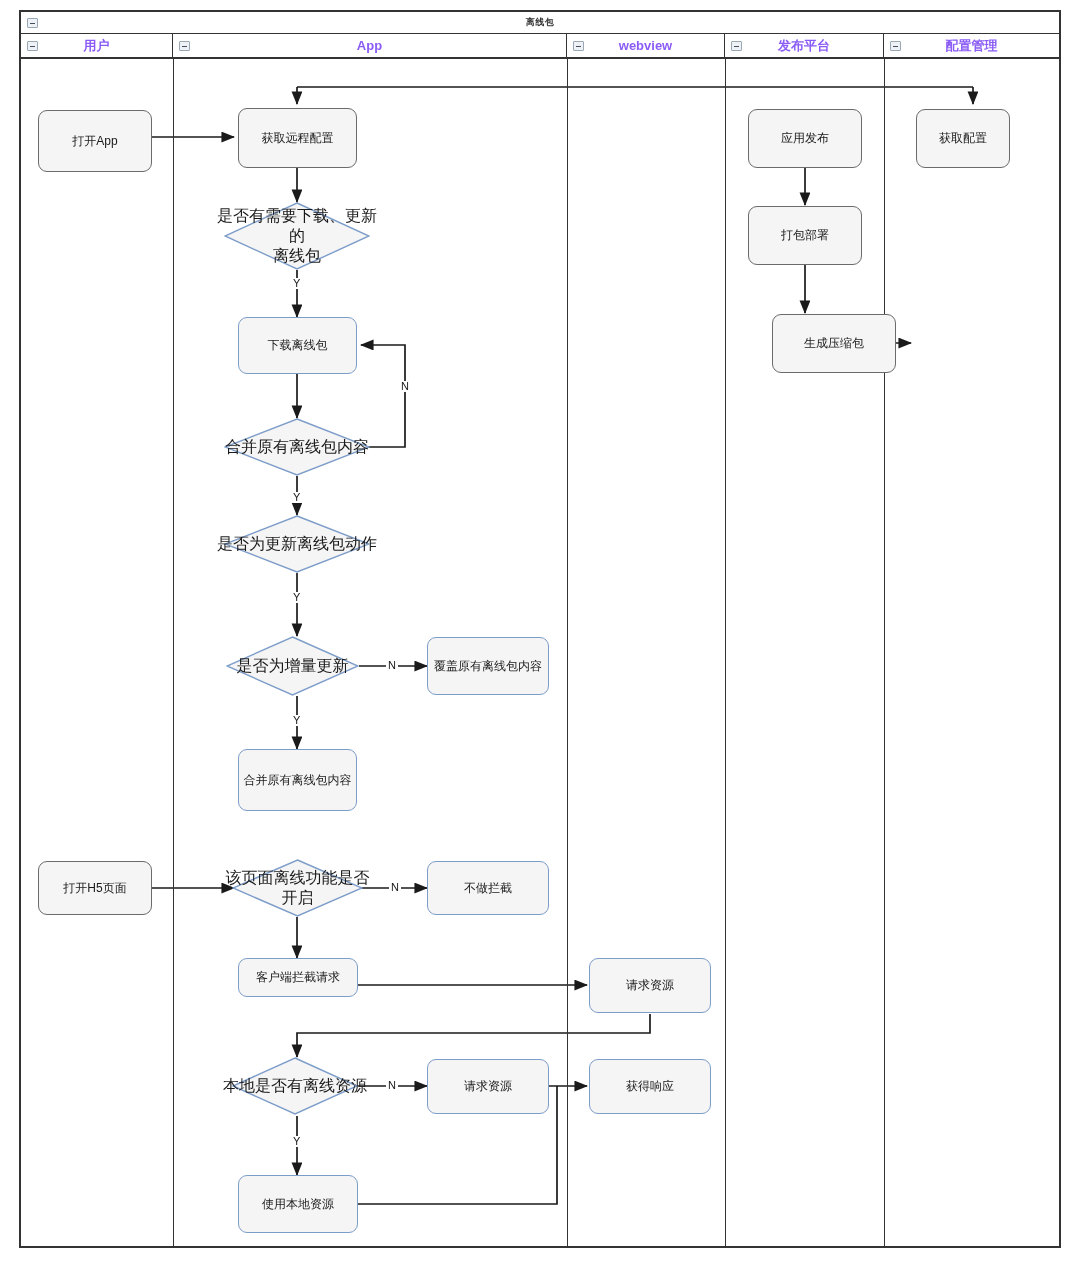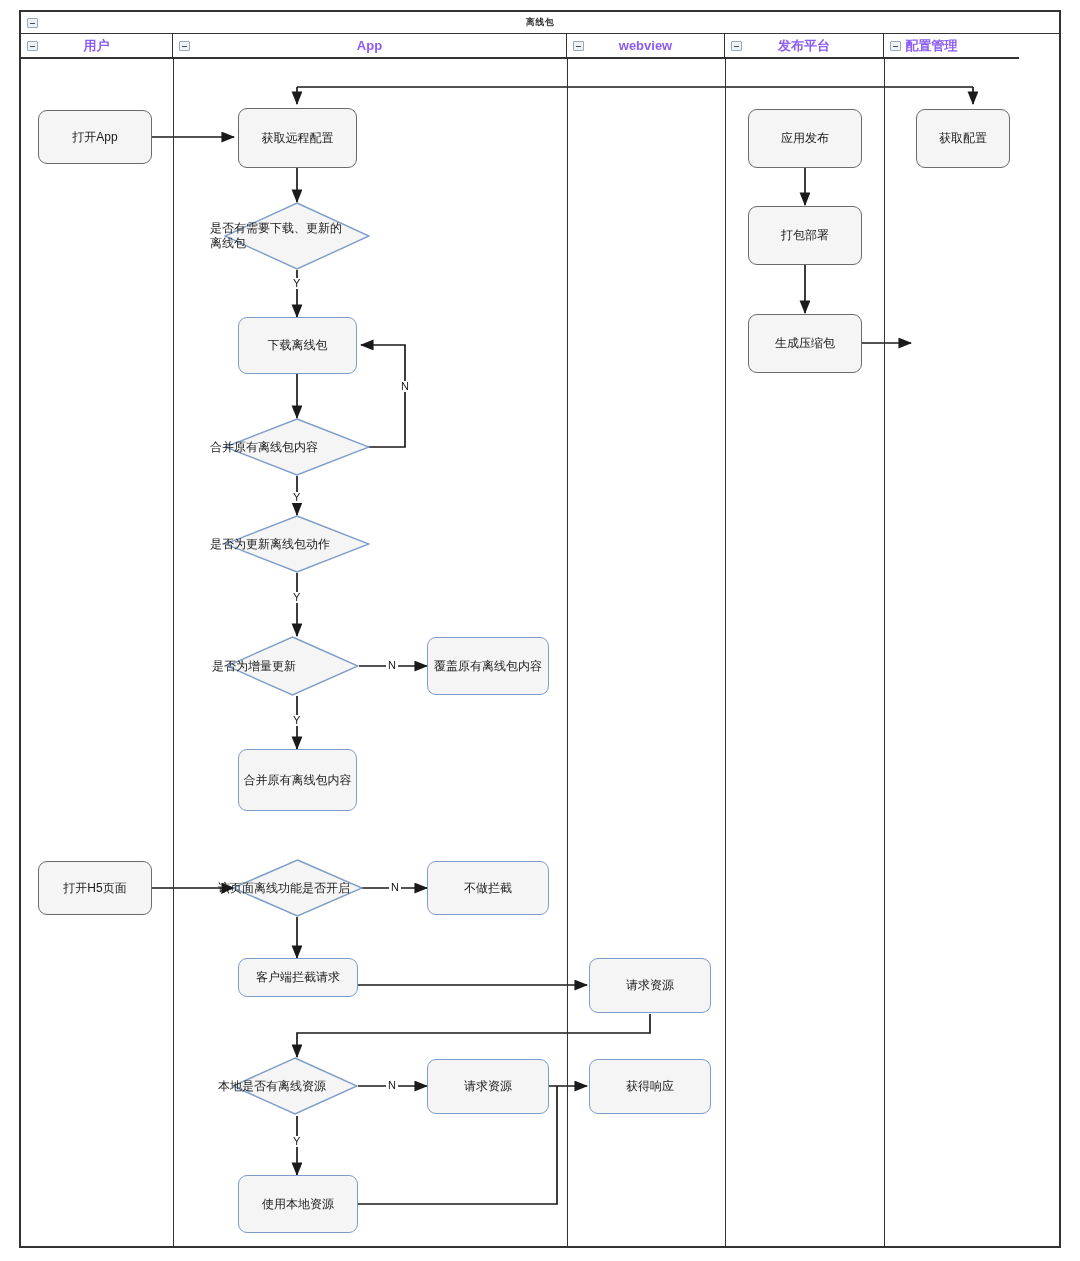--- a/index.html
+++ b/index.html
@@ -24,21 +24,21 @@
   
   .node{position:absolute;box-sizing:border-box;display:flex;align-items:center;justify-content:center;
         text-align:center;font-size:12px;color:#1a1a1a;line-height:1.25;padding:2px 4px;}
   .node.rect{border-radius:9px;background:#f5f5f5;}
   .node.rect.blue{border:1.4px solid #7d9dc9;}
   .node.rect.gray{border:1.4px solid #6b6b6b;}
 
   .diamond{position:absolute;}
   .diamond .shape{position:absolute;left:0;top:0;width:100%;height:100%;}
   .diamond .dlabel{position:absolute;left:-14px;right:-14px;top:50%;transform:translateY(-50%);
-                   font-size:12px;color:#1a1a1a;line-height:1.25;
+                   text-align:center;font-size:16px;color:#1a1a1a;line-height:1.25;
                    pointer-events:none;white-space:pre-line;}
 
   .edge-label{position:absolute;font-size:11px;color:#1a1a1a;background:#ffffff;
               padding:0 2px;line-height:1;text-align:center;}
 </style>
 </head>
 <body>
 
 <div id="stage">
 
@@ -121,31 +121,31 @@
   <div class="lane-head" style="left:567px;top:34px;width:158px;height:25px;">
     <span>webview</span>
   </div>
   <div class="collapse-icon" style="left:573px;top:41px;"></div>
 
   <div class="lane-head" style="left:725px;top:34px;width:159px;height:25px;">
     <span>发布平台</span>
   </div>
   <div class="collapse-icon" style="left:731px;top:41px;"></div>
 
-  <div class="lane-head last" style="left:844px;top:34px;width:175px;height:25px;">
+  <div class="lane-head last" style="left:884px;top:34px;width:175px;height:25px;">
     <span>配置管理</span>
   </div>
   <div class="collapse-icon" style="left:890px;top:41px;"></div>
 
   <div class="lane-div" style="left:173px;top:59px;height:1189px;"></div>
   <div class="lane-div" style="left:567px;top:59px;height:1189px;"></div>
   <div class="lane-div" style="left:725px;top:59px;height:1189px;"></div>
   <div class="lane-div" style="left:884px;top:59px;height:1189px;"></div>
 
-  <div class="node rect gray" style="left:38px;top:110px;width:114px;height:54px;">打开App</div>
+  <div class="node rect gray" style="left:38px;top:110px;width:114px;height:62px;">打开App</div>
 
   <div class="node rect gray" style="left:38px;top:861px;width:114px;height:54px;">打开H5页面</div>
 
   <div class="node rect gray" style="left:238px;top:108px;width:119px;height:60px;">获取远程配置</div>
 
   <div class="diamond" style="left:224px;top:202px;width:146px;height:68px;">
     <svg class="shape" viewBox="0 0 146 68">
       <polygon points="73,1 145,34 73,67 1,34" fill="#f5f5f5" stroke="#7d9dc9" stroke-width="1.4"></polygon>
     </svg>
     <div class="dlabel">是否有需要下载、更新的
@@ -202,21 +202,21 @@
   <div class="node rect blue" style="left:238px;top:1175px;width:120px;height:58px;">使用本地资源</div>
 
   <div class="node rect blue" style="left:589px;top:958px;width:122px;height:55px;">请求资源</div>
 
   <div class="node rect blue" style="left:589px;top:1059px;width:122px;height:55px;">获得响应</div>
 
   <div class="node rect gray" style="left:748px;top:109px;width:114px;height:59px;">应用发布</div>
 
   <div class="node rect gray" style="left:748px;top:206px;width:114px;height:59px;">打包部署</div>
 
-  <div class="node rect gray" style="left:748px;top:314px;width:114px;height:59px;">生成压缩包</div>
+  <div class="node rect gray" style="left:772px;top:314px;width:124px;height:59px;">生成压缩包</div>
 
   <div class="node rect gray" style="left:916px;top:109px;width:94px;height:59px;">获取配置</div>
 
 
   <div class="edge-label" style="left:291px;top:278px;">Y</div>
   <div class="edge-label" style="left:399px;top:381px;">N</div>
   <div class="edge-label" style="left:291px;top:492px;">Y</div>
   <div class="edge-label" style="left:291px;top:592px;">Y</div>
   <div class="edge-label" style="left:386px;top:660px;">N</div>
   <div class="edge-label" style="left:291px;top:715px;">Y</div>

